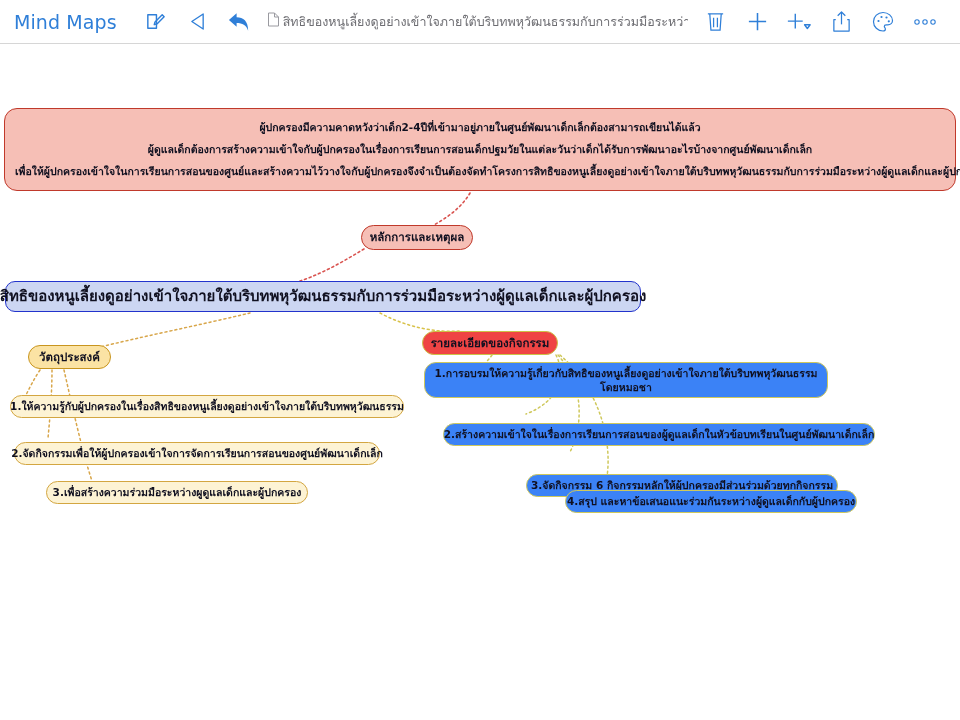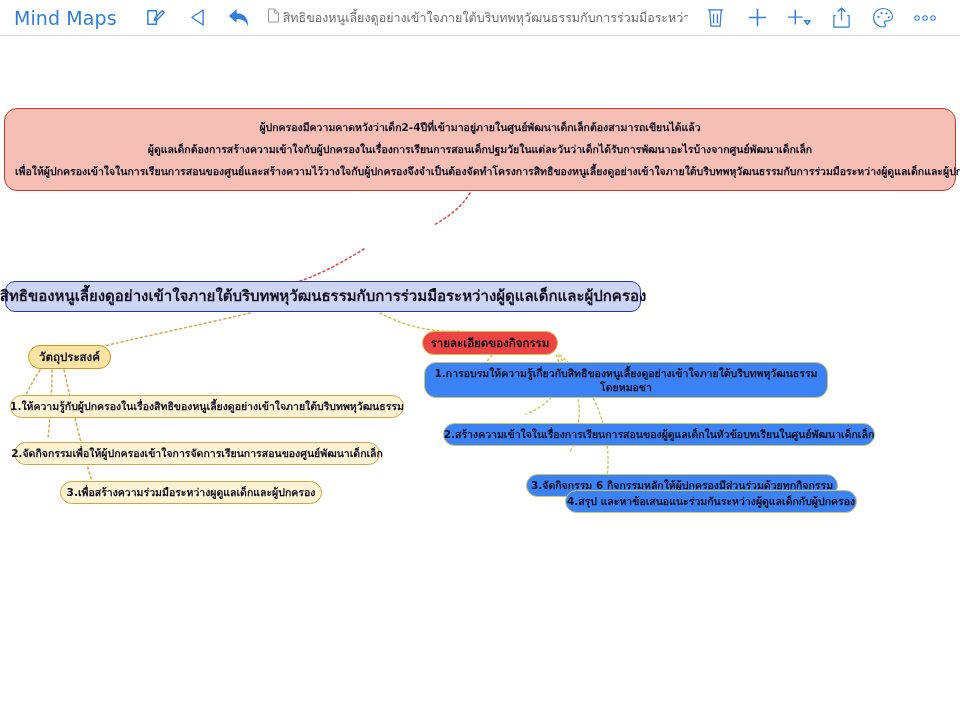--- a/index.html
+++ b/index.html
@@ -13,21 +13,21 @@
   #app {
     position: relative;
     width: 960px; height: 720px;
     background: #ffffff;
   }
 
   
   .toolbar {
     position: absolute;
     top: 0; left: 0;
-    width: 960px; height: 36px;
+    width: 960px; height: 44px;
     background: #ffffff;
     border-bottom: 1px solid #d6d6d6;
     display: flex;
     align-items: center;
     padding: 0 14px;
     gap: 0;
   }
   .tb-title {
     color: #2f7fd8;
     font-size: 19px;
@@ -135,21 +135,21 @@
   .obj-child {
     background: #fdf3d4;
     border: 1.2px solid #d3a641;
     border-radius: 12px;
     height: 23px;
     font-size: 10.5px;
     padding: 0 9px;
   }
   .obj1 { left: 10px; top: 350px; width: 394px; }
   .obj2 { left: 14px; top: 397px; width: 366px; }
-  .obj3 { left: 60px; top: 436px; width: 262px; text-align: center; }
+  .obj3 { left: 46px; top: 436px; width: 262px; text-align: center; }
 
   .node-details {
     left: 422px; top: 286px;
     width: 136px; height: 24px;
     background: #ef4444;
     border: 1.3px solid #ccc247;
     border-radius: 12px;
     font-size: 11.5px;
   }
 
@@ -280,20 +280,21 @@
       <path d="M558,310 C586,342 582,384 570,407" stroke="#cfc85c" stroke-width="1.5" stroke-dasharray="2,3" fill="none" stroke-linecap="round"></path>
       <path d="M560,310 C608,352 614,414 604,445" stroke="#cfc85c" stroke-width="1.5" stroke-dasharray="2,3" fill="none" stroke-linecap="round"></path>
     </svg>
 
     <div class="node node-rationale-text">
       <div class="ln">ผู้ปกครองมีความคาดหวังว่าเด็ก2-4ปีที่เข้ามาอยู่ภายในศูนย์พัฒนาเด็กเล็กต้องสามารถเขียนได้แล้ว</div>
       <div class="ln">ผู้ดูแลเด็กต้องการสร้างความเข้าใจกับผู้ปกครองในเรื่องการเรียนการสอนเด็กปฐมวัยในแต่ละวันว่าเด็กได้รับการพัฒนาอะไรบ้างจากศูนย์พัฒนาเด็กเล็ก</div>
       <div class="ln">เพื่อให้ผู้ปกครองเข้าใจในการเรียนการสอนของศูนย์และสร้างความไว้วางใจกับผู้ปกครองจึงจำเป็นต้องจัดทำโครงการสิทธิของหนูเลี้ยงดูอย่างเข้าใจภายใต้บริบทพหุวัฒนธรรมกับการร่วมมือระหว่างผู้ดูแลเด็กและผู้ปกครองขึ้น</div>
     </div>
 
+    <div class="node node-rationale">หลักการและเหตุผล</div>
 
     <div class="node node-central">สิทธิของหนูเลี้ยงดูอย่างเข้าใจภายใต้บริบทพหุวัฒนธรรมกับการร่วมมือระหว่างผู้ดูแลเด็กและผู้ปกครอง</div>
 
     <div class="node node-objectives">วัตถุประสงค์</div>
 
     <div class="node obj-child obj1">1.ให้ความรู้กับผู้ปกครองในเรื่องสิทธิของหนูเลี้ยงดูอย่างเข้าใจภายใต้บริบทพหุวัฒนธรรม</div>
     <div class="node obj-child obj2">2.จัดกิจกรรมเพื่อให้ผู้ปกครองเข้าใจการจัดการเรียนการสอนของศูนย์พัฒนาเด็กเล็ก</div>
     <div class="node obj-child obj3">3.เพื่อสร้างความร่วมมือระหว่างผูดูแลเด็กและผู้ปกครอง</div>
 
     <div class="node node-details">รายละเอียดของกิจกรรม</div>

